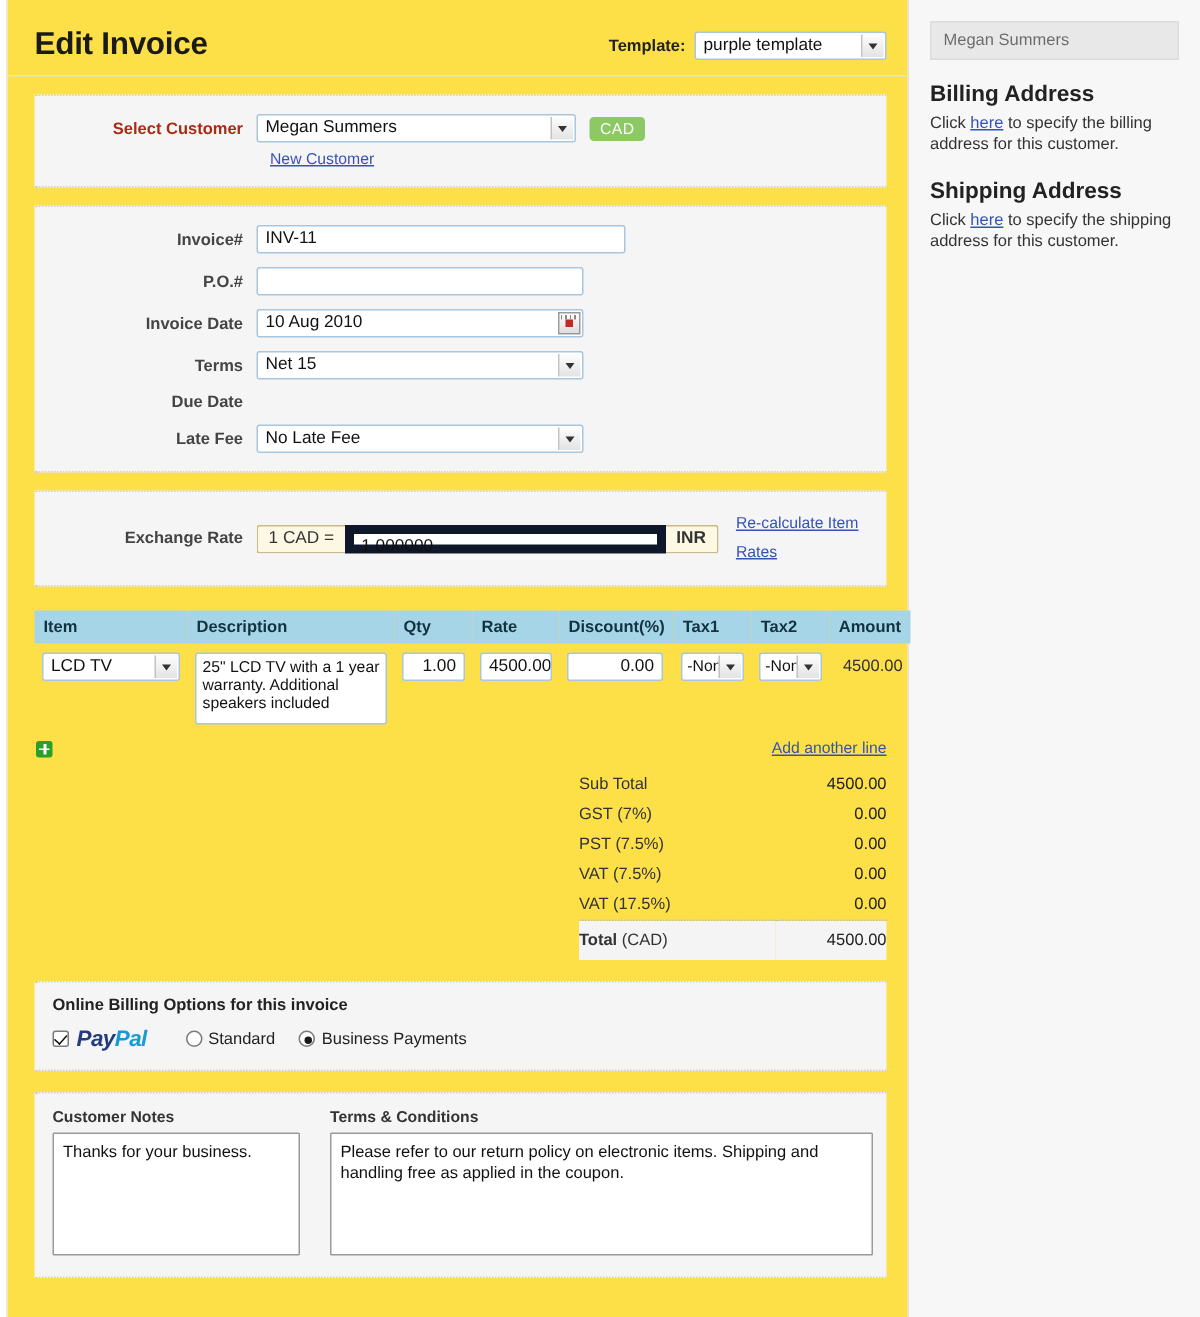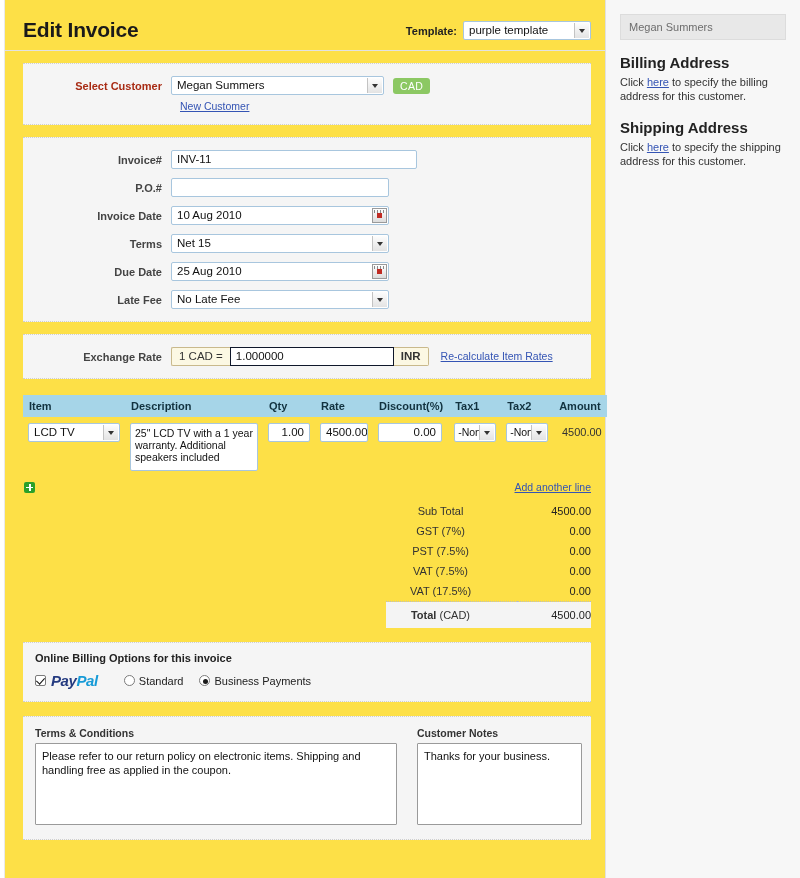--- a/index.html
+++ b/index.html
@@ -110,21 +110,21 @@
 
   
   .xr-group { display: flex; align-items: stretch; height: 19px; }
   .xr-fix {
     background: #fcf8e3; border: 1px solid #c9b98c; color: #333;
     font-size: 11.5px; line-height: 17px; padding: 0 7px; white-space: nowrap;
   }
   .xr-fix.left { border-right: none; border-radius: 2px 0 0 2px; }
   .xr-fix.right { border-left: none; border-radius: 0 2px 2px 0; font-weight: bold; }
   .xr-input {
-    width: 164px; background: #fff; border: 1px solid #0f172a;
+    width: 214px; background: #fff; border: 6px solid #0f172a;
     font-size: 11.5px; line-height: 17px; padding: 0 5px; color: #111;
   }
   .xr-link { margin-left: 12px; line-height: 19px; }
 
   
   .items-wrap { margin: 16px 14px 0 18px; }
   table.items { width: 100%; border-collapse: collapse; }
   table.items thead th {
     background: #a6d5e8; color: #12323f; font-size: 11px; font-weight: bold;
     text-align: left; padding: 5px 6px; white-space: nowrap;
@@ -152,21 +152,21 @@
   .plus-ico:before, .plus-ico:after {
     content: ''; position: absolute; background: #fff;
   }
   .plus-ico:before { left: 2px; right: 2px; top: 5px; height: 1.5px; }
   .plus-ico:after { top: 2px; bottom: 2px; left: 5px; width: 1.5px; }
 
   
   .totals { margin: 8px 14px 0 0; display: flex; justify-content: flex-end; }
   table.tot { border-collapse: collapse; width: 205px; }
   table.tot td { padding: 4px 0; font-size: 11px; }
-  table.tot td.lbl { text-align: center; color: #333; padding-right: 22px; white-space: nowrap; }
+  table.tot td.lbl { text-align: left; color: #333; padding-right: 22px; white-space: nowrap; }
   table.tot td.val { text-align: right; width: 74px; color: #222; }
   table.tot tr.grand td { border-top: 1px dotted #bdbdbd; background: #f4f4f4; padding: 7px 0; }
   table.tot tr.grand td.lbl { padding-right: 22px; }
   table.tot tr.grand b { font-weight: bold; }
   table.tot tr.grand span.cur { font-weight: normal; }
 
   
   .pay-panel {
     background: #f5f5f5; border-top: 1px dotted #cfcfcf; border-bottom: 1px dotted #cfcfcf;
     margin: 14px 14px 0 18px; padding: 9px 12px 12px 12px;
@@ -286,27 +286,20 @@
         <span class="sel" style="width:218px">
           <span>Net 15</span>
           <span class="arrowbox">
               <i></i>
             </span>
         </span>
       </div>
 
       <div class="frow">
         <div class="flabel">Due Date</div>
-        <span class="datefield">
-          <span class="txt" style="width:218px">25 Aug 2010</span>
-          <span class="cal-btn">
-              <span class="bar"></span>
-              <span class="dot"></span>
-            </span>
-        </span>
       </div>
 
       <div class="frow">
         <div class="flabel">Late Fee</div>
         <span class="sel" style="width:218px">
           <span>No Late Fee</span>
           <span class="arrowbox">
               <i></i>
             </span>
         </span>
@@ -438,26 +431,26 @@
           <span class="radio-item">
             <span class="rad on"></span>
             <span>Business Payments</span>
           </span>
         </span>
       </div>
     </div>
 
     <div class="notes-panel">
       <div class="note-col">
+        <div class="note-label">Customer Notes</div>
+        <div class="note-area small">Thanks for your business.</div>
+      </div>
+      <div class="note-col">
         <div class="note-label">Terms &amp; Conditions</div>
         <div class="note-area big">Please refer to our return policy on electronic items. Shipping and handling free as applied in the coupon.</div>
-      </div>
-      <div class="note-col">
-        <div class="note-label">Customer Notes</div>
-        <div class="note-area small">Thanks for your business.</div>
       </div>
     </div>
 
   </div>
 
   <div class="sidebar">
     <div class="cust-box">Megan Summers</div>
 
     <div class="side-h">Billing Address</div>
     <p class="side-p"><span>Click </span><a href="#">here</a><span> to specify the billing address for this customer.</span></p>

